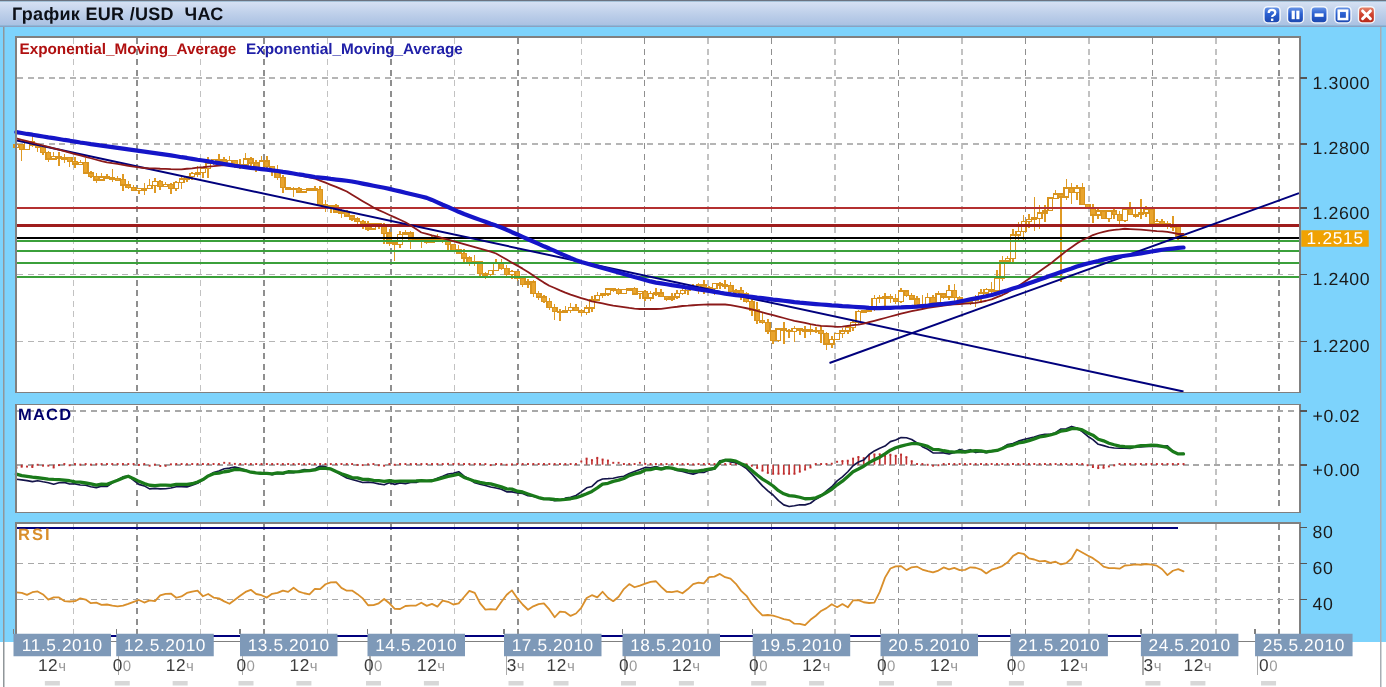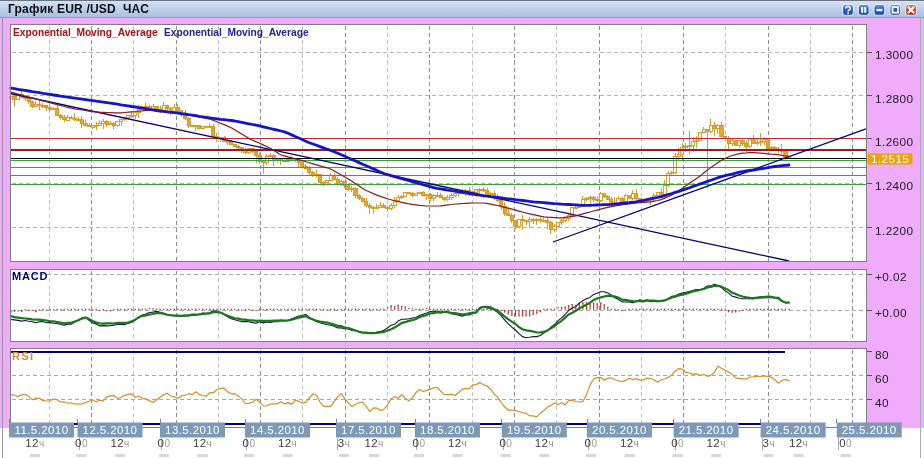--- a/index.html
+++ b/index.html
@@ -1,16 +1,16 @@
 <!DOCTYPE html>
 <html><head><meta charset="utf-8">
 <style>
 html,body{margin:0;padding:0;}
 body{width:924px;height:458px;overflow:hidden;background:#fff;font-family:"Liberation Sans",sans-serif;}
-.win{position:relative;width:924px;height:428px;background:#f0abfc;}
+.win{position:relative;width:924px;height:428px;background:#7dd3fc;}
 .topline{position:absolute;top:0;left:0;width:100%;height:1px;background:#6b7380;}
 .titlebar{position:absolute;top:1px;left:0;width:100%;height:16px;
  background:linear-gradient(#d6e1f3,#bccee9 55%,#aac1e2);border-bottom:1px solid #8ba1c1;}
 .title{position:absolute;top:2px;left:8px;font-size:12px;font-weight:bold;color:#0c0f16;letter-spacing:0.2px;z-index:5}
 .lborder{position:absolute;top:18px;left:2px;width:1px;height:440px;background:#909699;}
 .rborder{position:absolute;top:18px;left:920px;width:1px;height:440px;background:#a8aeb4;}
 .chart{position:absolute;top:0;left:0;}
 </style></head>
 <body>
 <div class="win">

